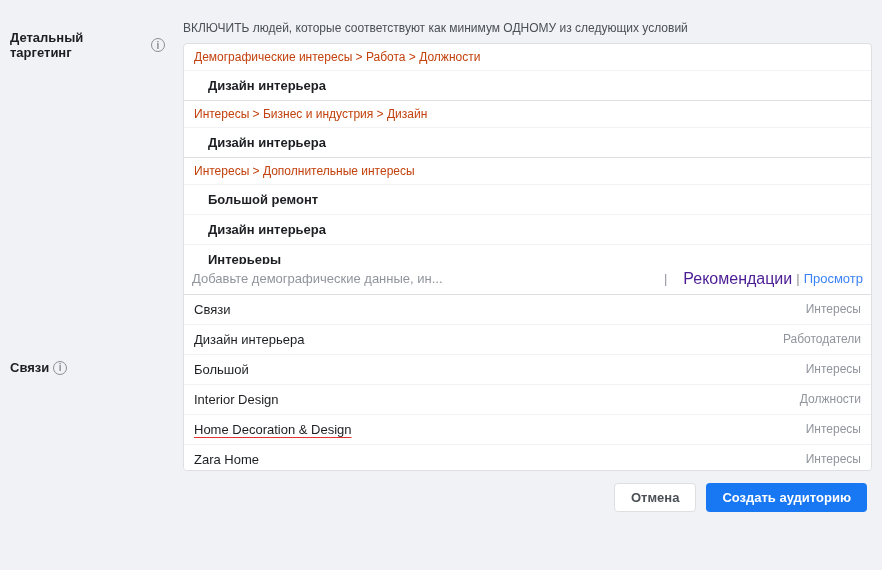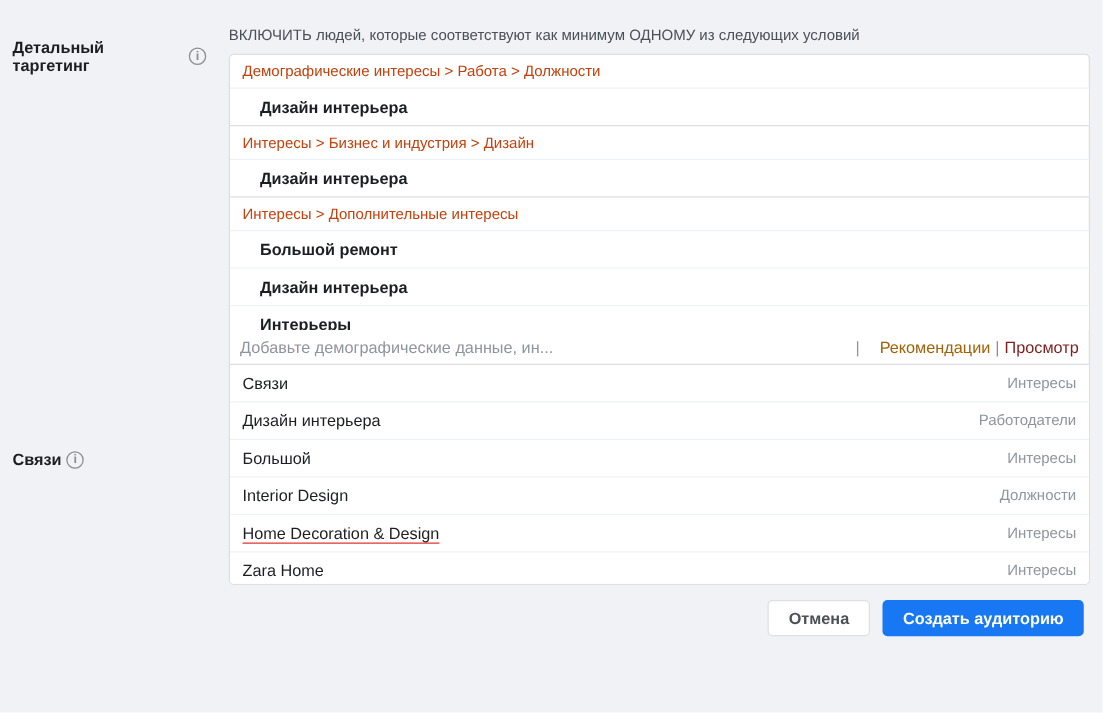--- a/index.html
+++ b/index.html
@@ -251,23 +251,23 @@
 
         <div class="category-item">Большой ремонт</div>
         <div class="category-item">Дизайн интерьера</div>
         <div class="category-item">Интерьеры</div>
 
       </div>
 
       <div class="search-input-row">
         <span class="search-placeholder">Добавьте демографические данные, ин...</span>
         <span style="color:#90949c; margin-left:4px;">|</span>
-        <span style="margin-left:16px; color:#a16207; font-size:13px; cursor:pointer;">Рекомендации</span>
+        <span style="margin-left:16px; color:#4c1d95; font-size:16px; cursor:pointer;">Рекомендации</span>
         <span class="tab-separator" style="margin: 0 4px;">|</span>
-        <span style="color:#7f1d1d; font-size:13px; cursor:pointer;">Просмотр</span>
+        <span style="color:#3b82f6; font-size:13px; cursor:pointer;">Просмотр</span>
       </div>
 
       <div class="suggestions-list">
         <div class="suggestion-row">
           <span class="suggestion-name">Связи</span>
           <span class="suggestion-type">Интересы</span>
         </div>
         <div class="suggestion-row">
           <span class="suggestion-name">Дизайн интерьера</span>
           <span class="suggestion-type">Работодатели</span>

